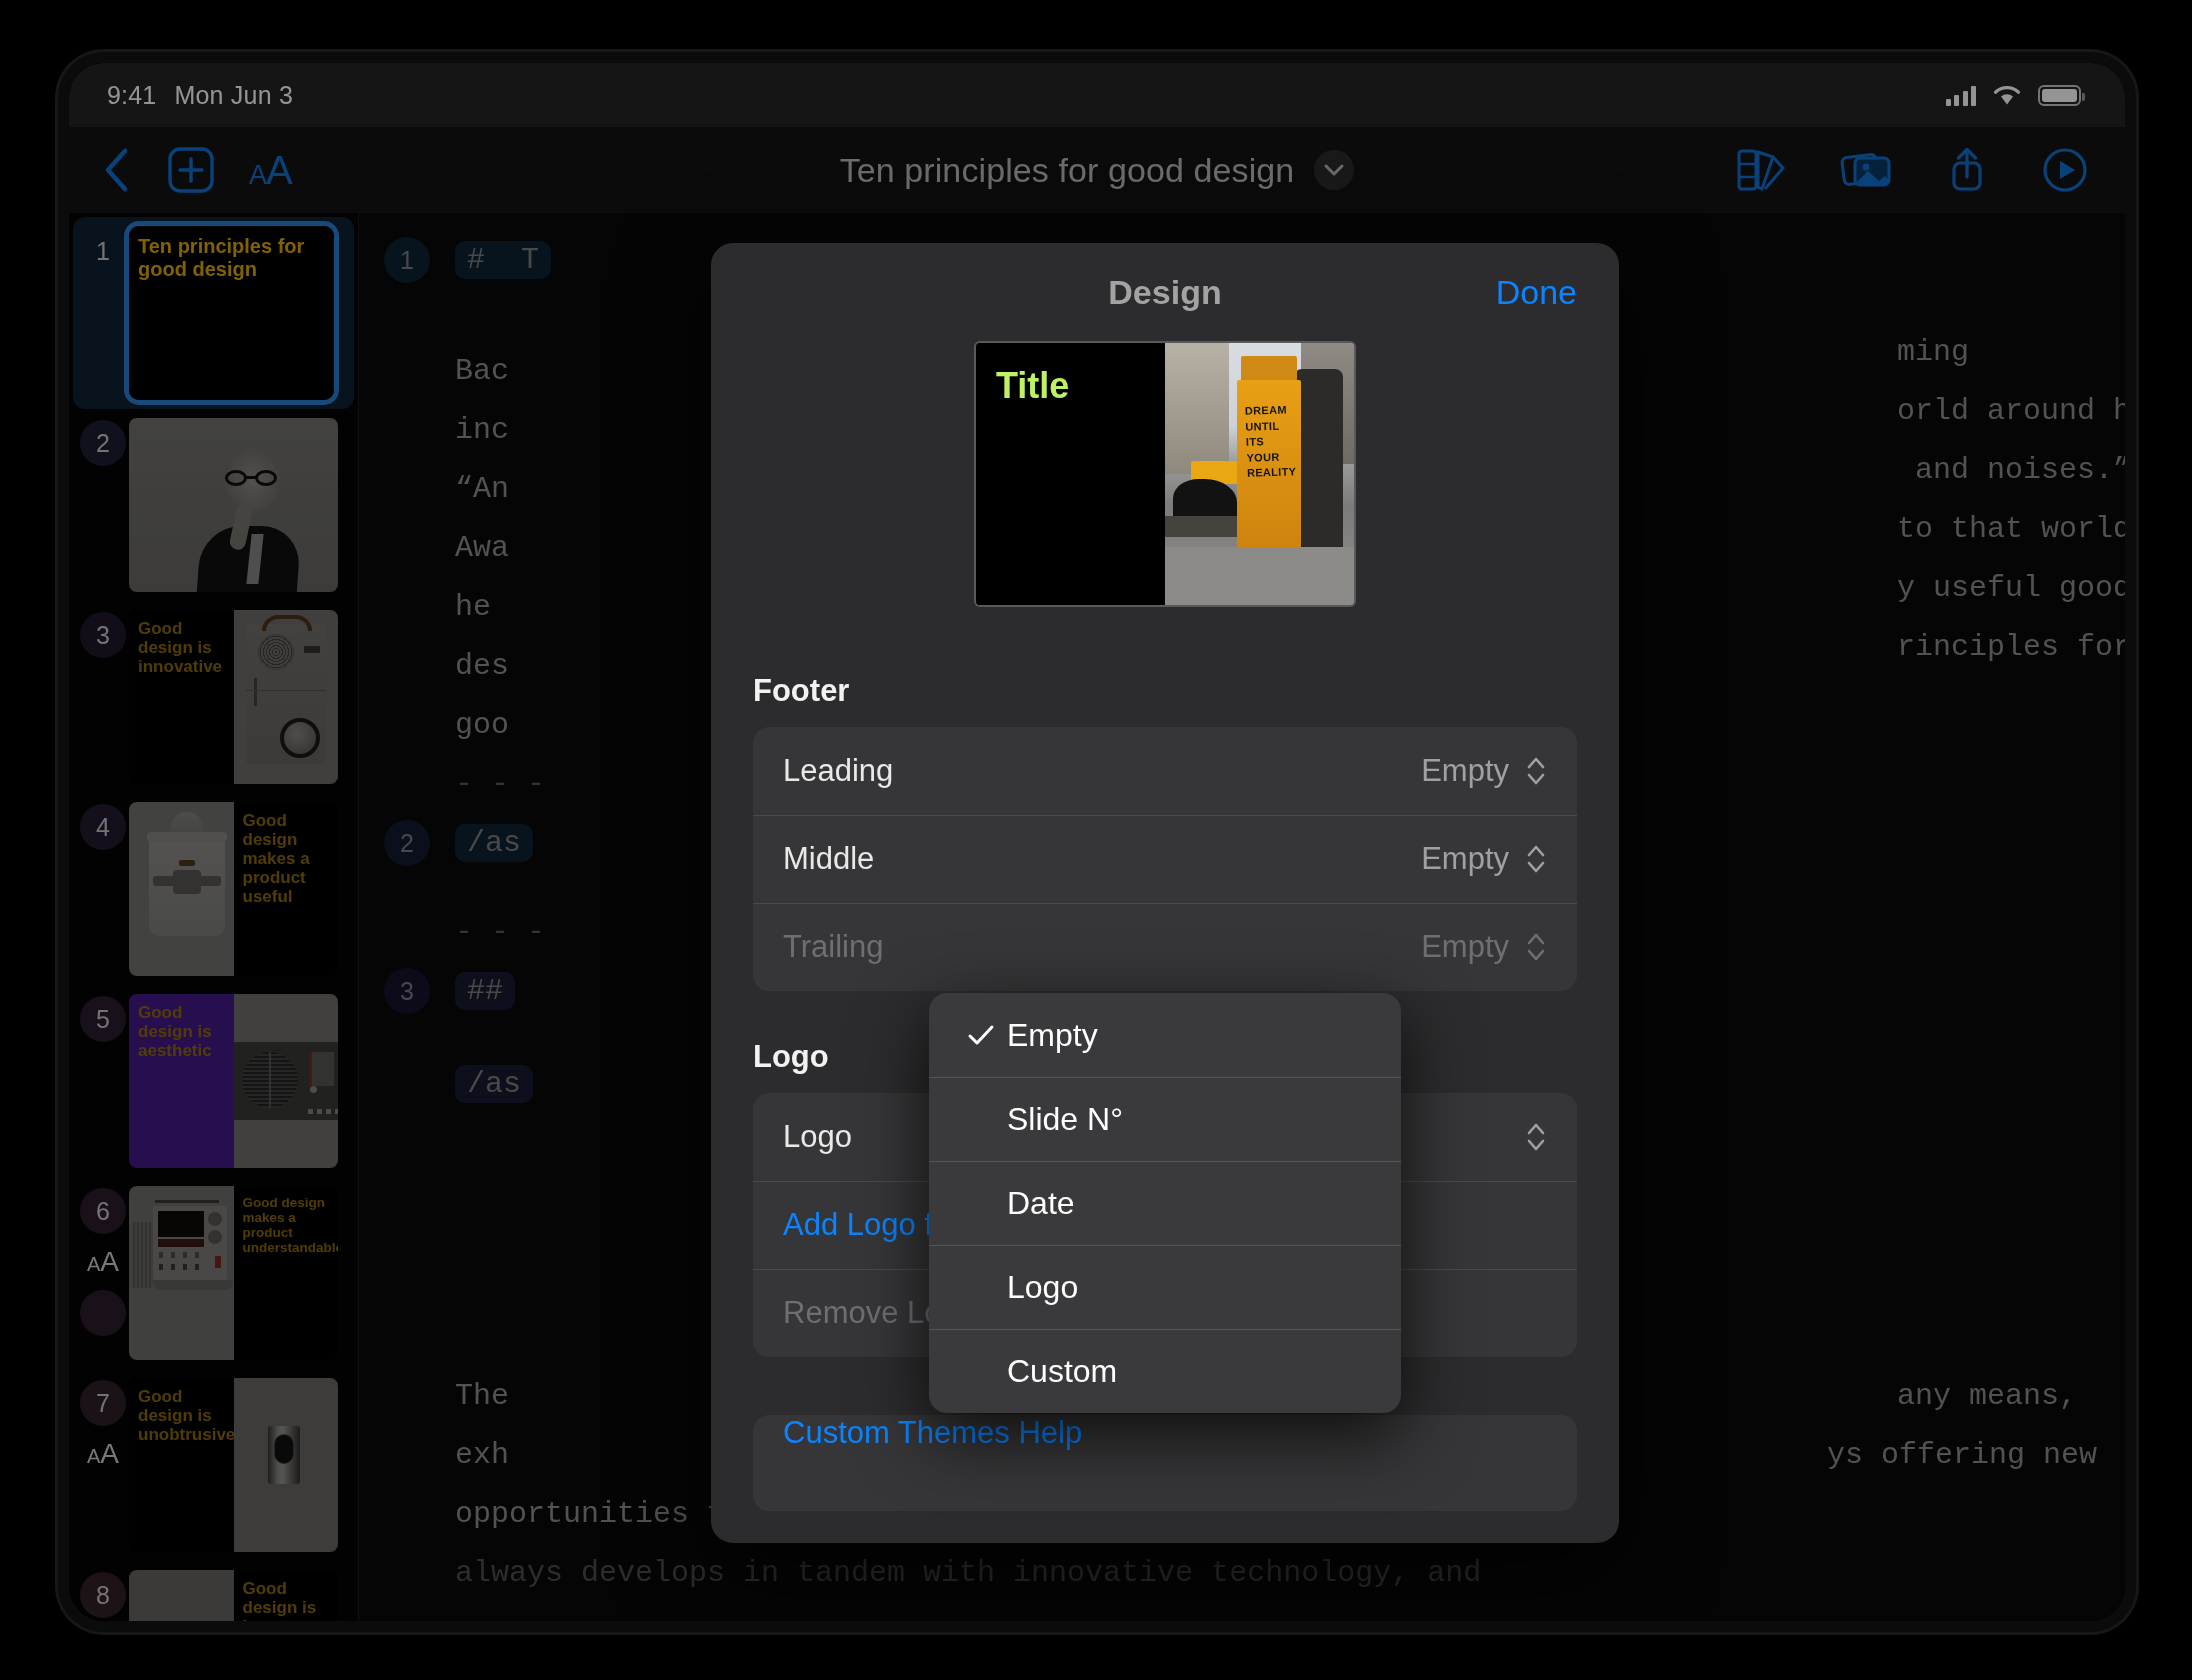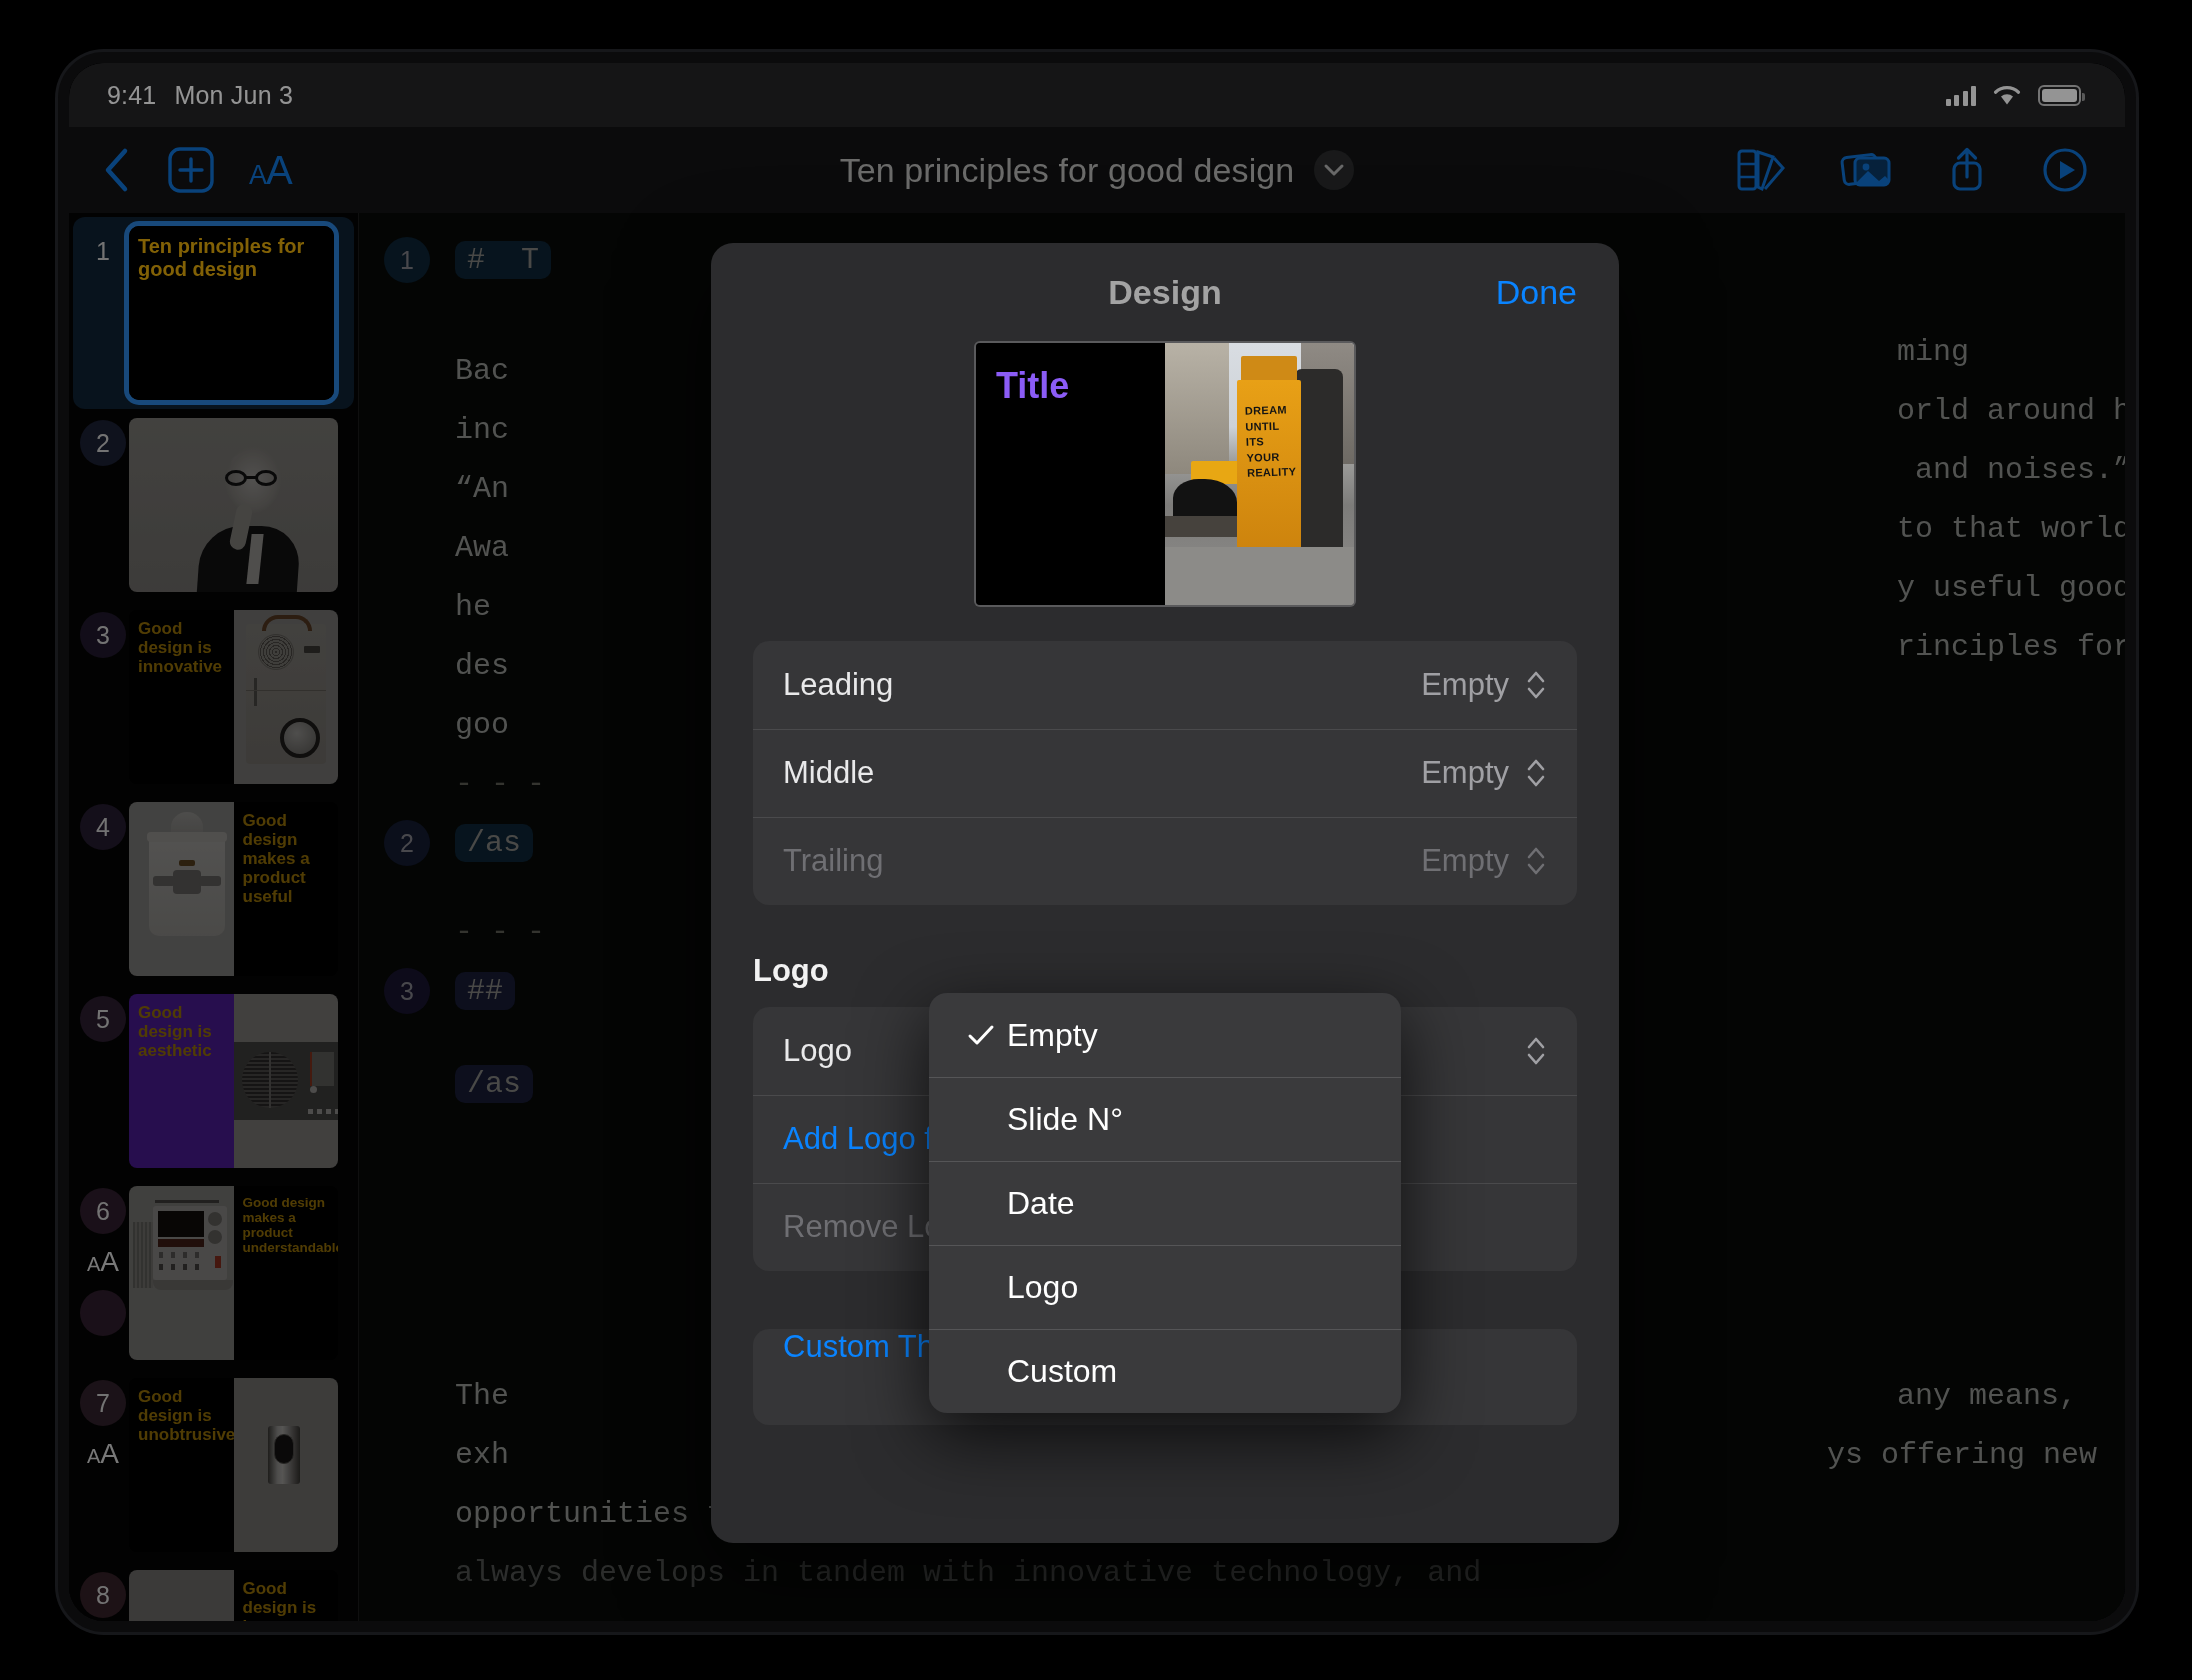--- a/index.html
+++ b/index.html
@@ -151,21 +151,21 @@
   #modal-done {
     position: absolute; right: 42px; top: 30px;
     color: #0a84ff; font-size: 34px; cursor: pointer;
   }
   #theme-preview {
     width: 378px; height: 262px; margin: 0 auto;
     border-radius: 4px; overflow: hidden; display: flex;
     box-shadow: 0 0 0 2px #5a5a5c;
   }
   .tp-left { width: 50%; height: 100%; background:#000; position: relative; }
-  .tp-left .title { position:absolute; left: 20px; top: 22px; color:#8b5cf6; font-weight:bold; font-size: 36px;}
+  .tp-left .title { position:absolute; left: 20px; top: 22px; color:#bef264; font-weight:bold; font-size: 36px;}
   .tp-right { width: 50%; height: 100%; position: relative; overflow:hidden; }
 
   #modal-scroll { position: absolute; left:0; right:0; top: 398px; bottom: 0; }
   .sec-head { color: #f2f2f2; font-size: 31px; font-weight: bold; padding: 32px 42px 18px 42px; }
   .card { margin: 0 42px; background: #363638; border-radius: 16px; overflow: hidden; }
   .row {
     height: 88px; display: flex; align-items: center;
     padding: 0 30px 0 30px; position: relative;
   }
   .row + .row::before {
@@ -598,20 +598,21 @@
             <div>YOUR</div>
             <div>REALITY</div>
           </div>
         </div>
         <div style="position:absolute;left:0;bottom:0;width:100%;height:22%;background:#8c8b88"></div>
       </div>
     </div>
 
     <div id="modal-scroll">
 
+      <div class="sec-head">Footer</div>
 
       <div class="card" id="footer-card">
         <div class="row">
           <span class="lbl">Leading</span>
           <span class="val">Empty</span>
           <span class="updown">
             <svg width="22" height="36" viewBox="0 0 22 36">
                   <polyline points="4,14 11,6 18,14" stroke="#a0a0a4" stroke-width="2.6" fill="none" stroke-linecap="round" stroke-linejoin="round"></polyline>
                   <polyline points="4,22 11,30 18,22" stroke="#a0a0a4" stroke-width="2.6" fill="none" stroke-linecap="round" stroke-linejoin="round"></polyline>
                 </svg>

